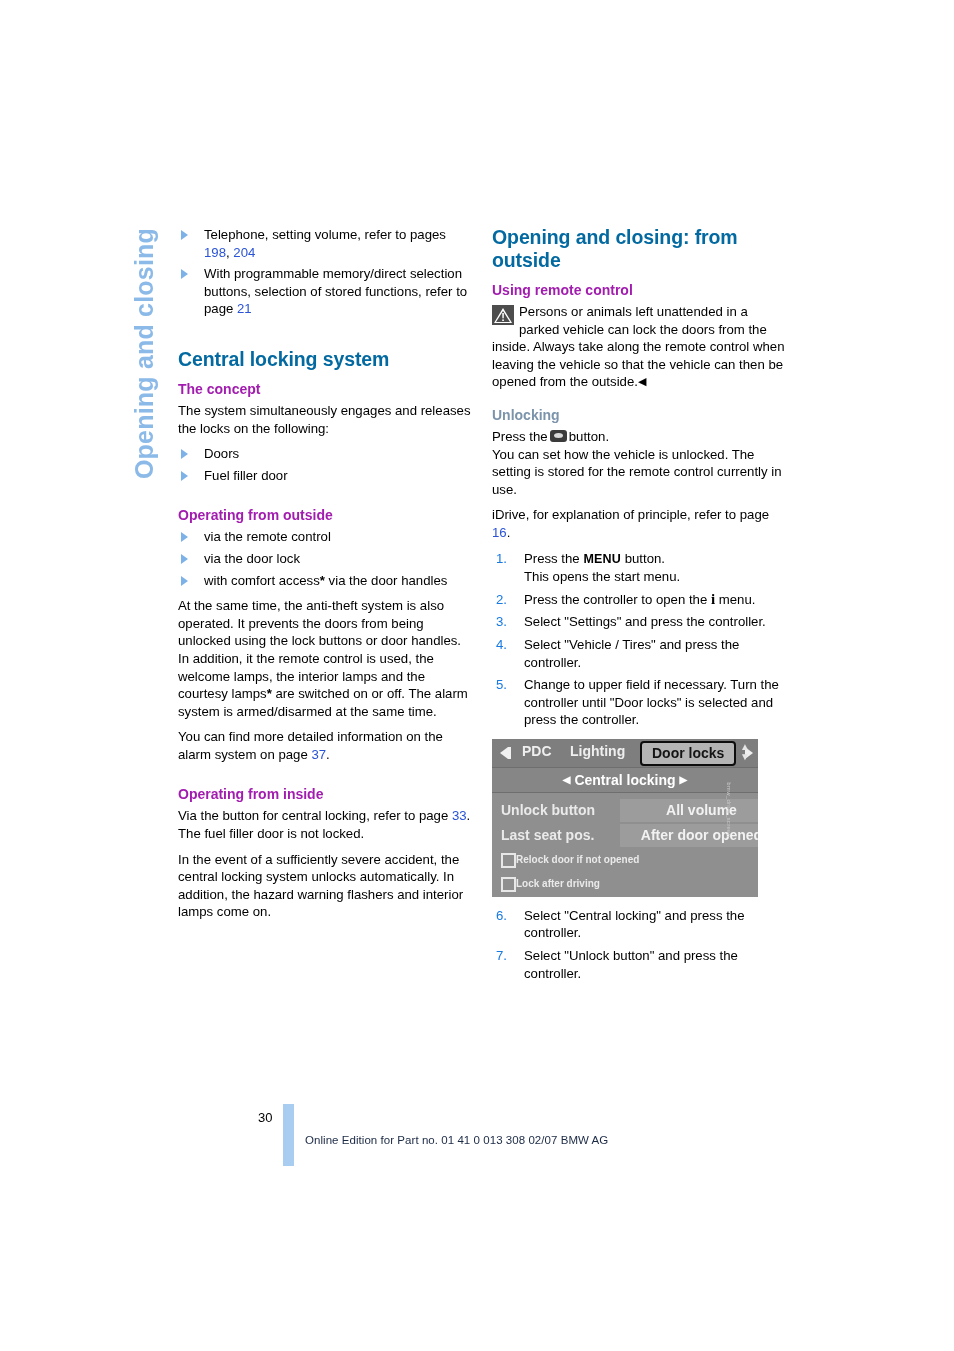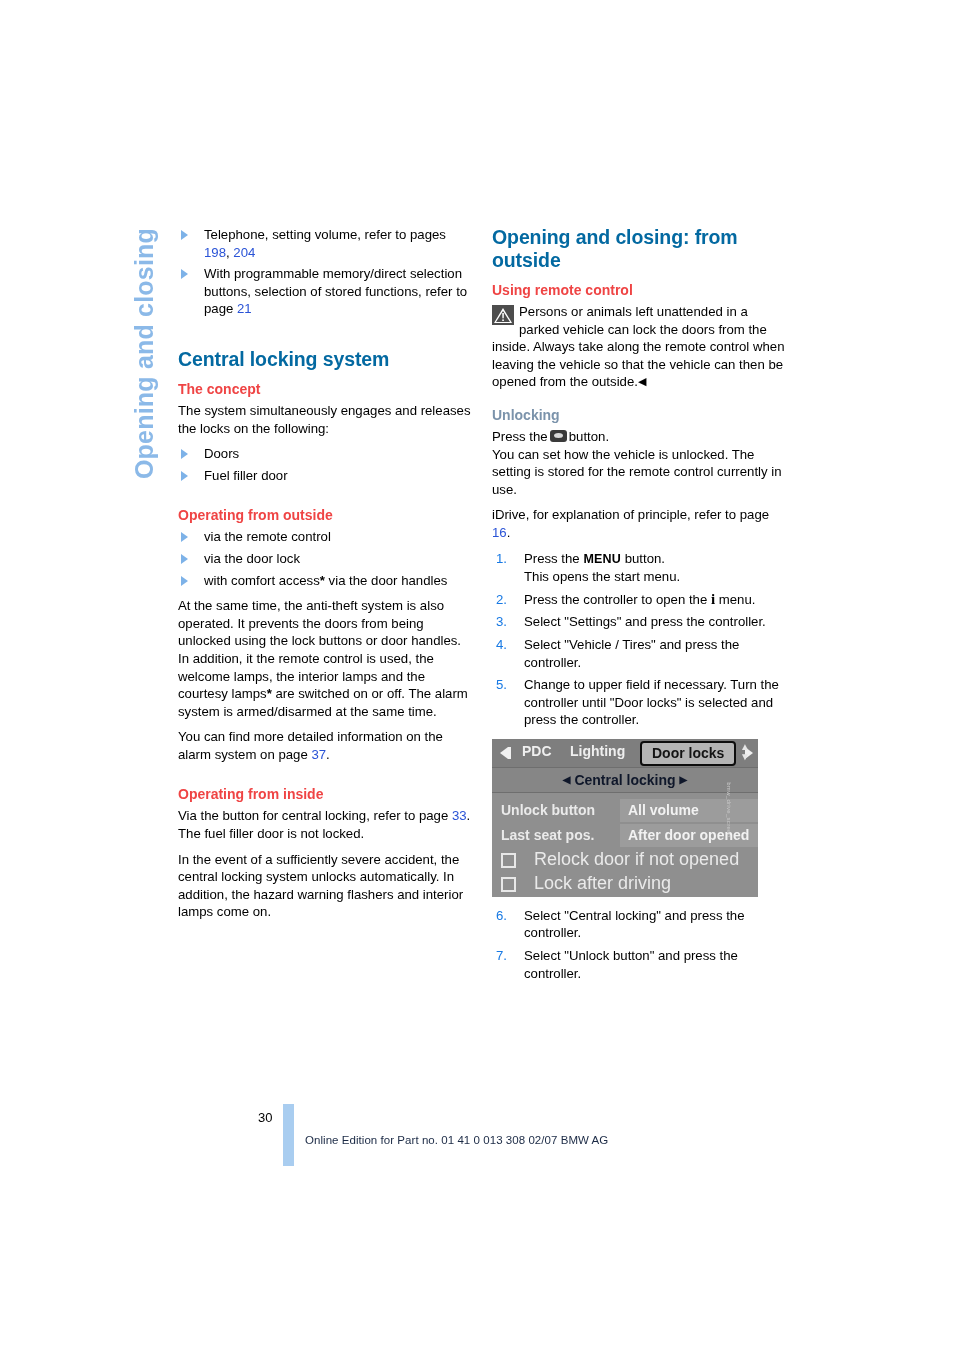--- a/index.html
+++ b/index.html
@@ -59,21 +59,21 @@
     color: #0369a1;
     margin: 0 0 9px 0;
     line-height: 23px;
     letter-spacing: -0.1px;
   }
   h1.sec-title.first { margin-top: 0; }
 
   h2.sub-title {
     font-size: 14px;
     font-weight: bold;
-    color: #ef4444;
+    color: #a21caf;
     margin: 0 0 4px 0;
     line-height: 18px;
   }
   h2.sub-title.grey {
     color: #7b93ab;
   }
 
   p.para {
     margin: 0 0 8px 0;
   }
@@ -286,29 +286,30 @@
     text-align: center;
     color: #e6e6e6;
     font-size: 10px;
     line-height: 10px;
   }
   .id-sub {
     height: 24px;
     background: #868686;
     border-bottom: 1px solid #6e6e6e;
     text-align: center;
-    color: #0f172a;
+    color: #ffffff;
     font-size: 14px;
     font-weight: bold;
     line-height: 23px;
   }
   .id-sub .car { font-size: 10px; vertical-align: 2px; }
   .id-body {
     position: relative;
     padding: 6px 0 0 0;
+    text-align: center;
   }
   .id-row {
     position: relative;
     height: 25px;
   }
   .id-label {
     position: absolute;
     left: 9px;
     top: 3px;
     color: #eaeaea;
@@ -337,25 +338,25 @@
     position: absolute;
     left: 9px;
     top: 4px;
     width: 11px;
     height: 11px;
     border: 2px solid #e8e8e8;
     background: #8f8f8f;
   }
   .id-check-label {
     position: absolute;
-    left: 42px;
+    left: 24px;
     top: 2px;
     color: #eaeaea;
-    font-size: 18px;
-    font-weight: normal;
+    font-size: 10px;
+    font-weight: bold;
   }
   .id-credit {
     position: absolute;
     right: 2px;
     top: 62px;
     transform-origin: center;
     transform: rotate(90deg);
     font-size: 6px;
     color: #c9c9c9;
     white-space: nowrap;

